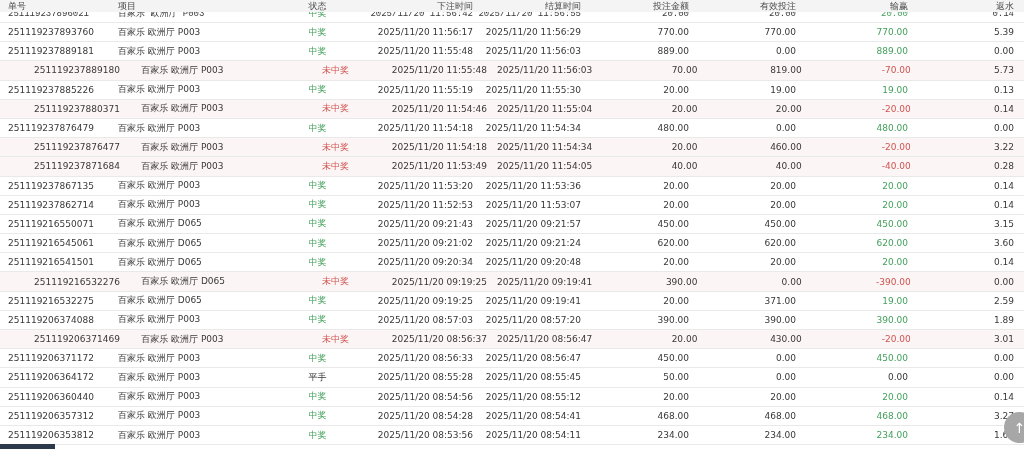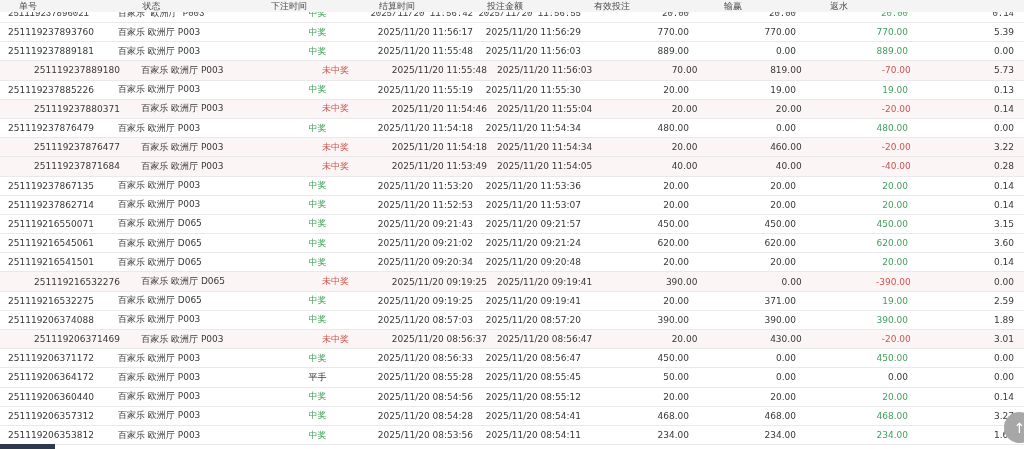--- a/index.html
+++ b/index.html
@@ -1,21 +1,21 @@
 <!DOCTYPE html>
 <html><head>
 <meta charset="utf-8">
 <style>
   * { margin:0; padding:0; box-sizing:border-box; }
   html,body { width:1024px; height:449px; overflow:hidden; background:#fff;
     font-family:"DejaVu Sans","Liberation Sans",sans-serif; }
   .page { position:relative; width:1024px; height:449px; overflow:hidden; background:#fff; }
 
   .thead { display:flex; height:12px; background:#f4f4f4;
-    font-size:9px; color:#4a4a4a; padding-right:10px;padding-left:11px; }
+    font-size:9px; color:#4a4a4a; padding-right:10px; }
   .thead .cell { white-space:nowrap; overflow:hidden; }
 
   .tbody { width:1024px; }
   .row { display:flex; align-items:center; height:19.2px; border-bottom:1px solid #e9e9e9;
     font-size:9px; color:#383838; padding-right:10px; background:#fff; }
   .row.lose-row { background:#fcf5f5;padding-left:26px; }
   .cell { white-space:nowrap; overflow:hidden; }
 
   
   .c-order_no   { width:118px; padding-left:8px; text-align:left; }
@@ -42,20 +42,21 @@
   .hscroll-thumb { position:absolute; left:0; top:444px; width:55px; height:5px;
     background:#2d3a4b; cursor:pointer; }
 </style>
 </head>
 <body>
 
 <div class="page">
 
   <div class="thead">
     <div class="cell c-order_no">单号</div>
+    <div class="cell c-project">项目</div>
     <div class="cell c-status">状态</div>
     <div class="cell c-bet_time">下注时间</div>
     <div class="cell c-settle_time">结算时间</div>
     <div class="cell c-bet_amount">投注金额</div>
     <div class="cell c-valid_bet">有效投注</div>
     <div class="cell c-win_loss">输赢</div>
     <div class="cell c-rebate">返水</div>
   </div>
 
   <div class="partial-top">

